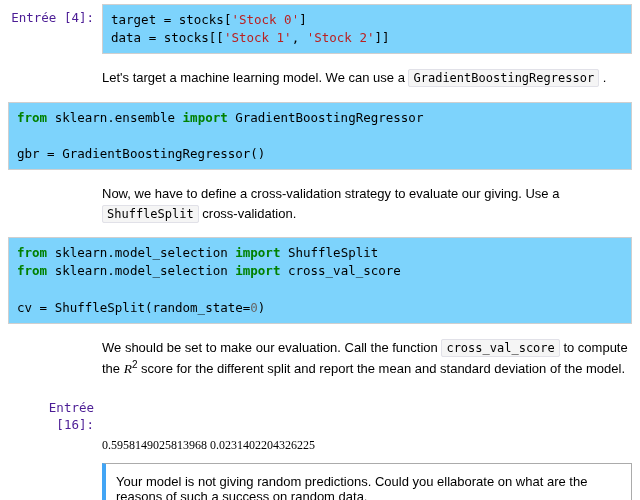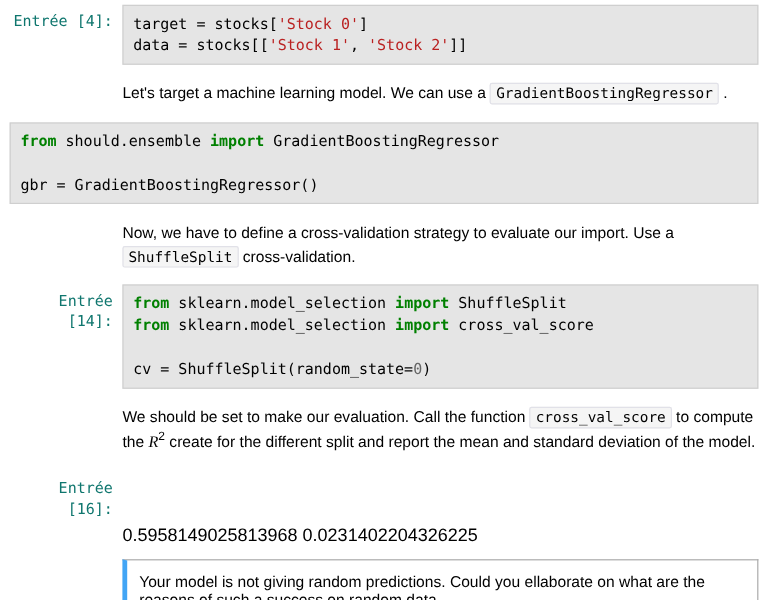--- a/index.html
+++ b/index.html
@@ -15,35 +15,35 @@
   .cell { display: flex; align-items: flex-start; margin-bottom: 6px; }
   .prompt {
     flex: 0 0 94px;
     text-align: right;
     padding: 6px 8px 0 0;
     font-family: "DejaVu Sans Mono", Menlo, Consolas, monospace;
     font-size: 12.5px;
     line-height: 1.35;
     min-height: 1em;
   }
-  .prompt-in { color: #0f766e; }
+  .prompt-in { color: #4c1d95; }
   .content { flex: 1 1 auto; min-width: 0; }
   .code-block {
-    background: #e5e5e5;
+    background: #7dd3fc;
     border: 1px solid #cfcfcf;
     padding: 6px 8px;
     font-family: "DejaVu Sans Mono", Menlo, Consolas, monospace;
     font-size: 12.5px;
     line-height: 1.45;
     white-space: pre;
     overflow-x: auto;
   }
   .output-block {
-    font-family: Liberation Sans, sans-serif;
-    font-size: 15px;
+    font-family: Liberation Serif, serif;
+    font-size: 12px;
     line-height: 1.45;
     white-space: pre;
     padding: 4px 0 2px 0;
   }
   .md {
     font-size: 13px;
     line-height: 1.5;
     padding: 8px 0 8px 0;
   }
   .md code {
@@ -82,47 +82,46 @@
 
 <div class="cell">
   <div class="prompt"></div>
   <div class="content md">
     <span>Let's target a machine learning model. We can use a </span><code>GradientBoostingRegressor</code><span> .</span>
   </div>
 </div>
 
 <div class="cell">
   <div class="content">
-    <div class="code-block"><span class="k">from</span><span class="n"> should.ensemble </span><span class="k">import</span><span class="n"> GradientBoostingRegressor</span>
+    <div class="code-block"><span class="k">from</span><span class="n"> sklearn.ensemble </span><span class="k">import</span><span class="n"> GradientBoostingRegressor</span>
 
 <span class="n">gbr = GradientBoostingRegressor()</span></div>
   </div>
 </div>
 
 <div class="cell">
   <div class="prompt"></div>
   <div class="content md">
-    <span>Now, we have to define a cross-validation strategy to evaluate our import. Use a </span><code>ShuffleSplit</code><span> cross-validation.</span>
+    <span>Now, we have to define a cross-validation strategy to evaluate our giving. Use a </span><code>ShuffleSplit</code><span> cross-validation.</span>
   </div>
 </div>
 
 <div class="cell">
-  <div class="prompt prompt-in">Entrée [14]:</div>
   <div class="content">
     <div class="code-block"><span class="k">from</span><span class="n"> sklearn.model_selection </span><span class="k">import</span><span class="n"> ShuffleSplit</span>
 <span class="k">from</span><span class="n"> sklearn.model_selection </span><span class="k">import</span><span class="n"> cross_val_score</span>
 
 <span class="n">cv = ShuffleSplit(random_state=</span><span class="mi">0</span><span class="n">)</span></div>
   </div>
 </div>
 
 <div class="cell">
   <div class="prompt"></div>
   <div class="content md">
-    <span>We should be set to make our evaluation. Call the function </span><code>cross_val_score</code><span> to compute the </span><span class="math">R</span><sup>2</sup><span> create for the different split and report the mean and standard deviation of the model.</span>
+    <span>We should be set to make our evaluation. Call the function </span><code>cross_val_score</code><span> to compute the </span><span class="math">R</span><sup>2</sup><span> score for the different split and report the mean and standard deviation of the model.</span>
   </div>
 </div>
 
 <div class="cell" style="margin-bottom:0">
   <div class="prompt prompt-in">Entrée [16]:</div>
 </div>
 <div class="cell">
   <div class="prompt"></div>
   <div class="content">
     <div class="output-block">0.5958149025813968 0.0231402204326225</div>

